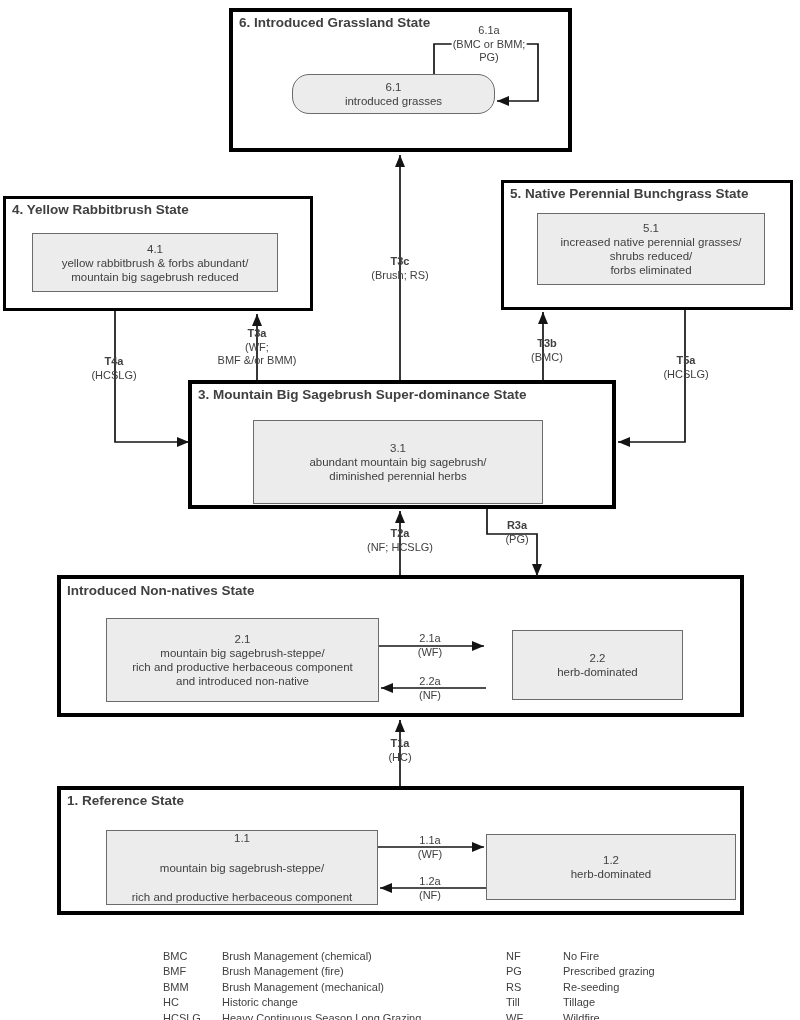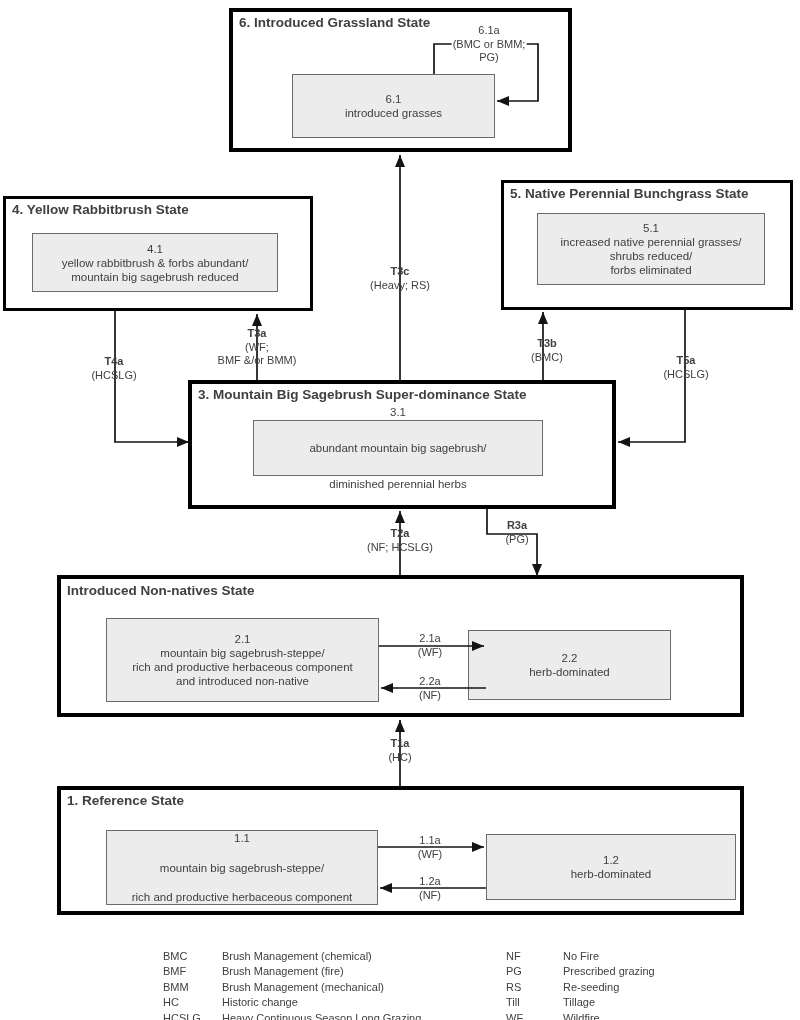--- a/index.html
+++ b/index.html
@@ -47,52 +47,52 @@
   <div class="state" style="left:57px;top:575px;width:687px;height:142px;">
     <div class="state-title wrap">
       <div>Introduced Non-natives State</div>
     </div>
   </div>
 
   <div class="state" style="left:57px;top:786px;width:687px;height:129px;">
     <div class="state-title">1. Reference State</div>
   </div>
 
-  <div class="community" style="left:292px;top:74px;width:203px;height:64px;">
+  <div class="community" style="left:292px;top:74px;width:203px;height:40px;border-radius:17px;">
     <div>6.1</div>
     <div>introduced grasses</div>
   </div>
 
   <div class="community" style="left:32px;top:233px;width:246px;height:59px;">
     <div>4.1</div>
     <div>yellow rabbitbrush &amp; forbs abundant/</div>
     <div>mountain big sagebrush reduced</div>
   </div>
 
   <div class="community" style="left:537px;top:213px;width:228px;height:72px;">
     <div>5.1</div>
     <div>increased native perennial grasses/</div>
     <div>shrubs reduced/</div>
     <div>forbs eliminated</div>
   </div>
 
-  <div class="community" style="left:253px;top:420px;width:290px;height:56px;gap:22px;">
+  <div class="community" style="left:253px;top:420px;width:290px;height:84px;">
     <div>3.1</div>
     <div>abundant mountain big sagebrush/</div>
     <div>diminished perennial herbs</div>
   </div>
 
   <div class="community" style="left:106px;top:618px;width:273px;height:84px;">
     <div>2.1</div>
     <div>mountain big sagebrush-steppe/</div>
     <div>rich and productive herbaceous component</div>
     <div>and introduced non-native</div>
   </div>
 
-  <div class="community" style="left:468px;top:630px;width:203px;height:70px;">
+  <div class="community" style="left:512px;top:630px;width:171px;height:70px;">
     <div>2.2</div>
     <div>herb-dominated</div>
   </div>
 
   <div class="community" style="left:106px;top:830px;width:272px;height:75px;justify-content:space-between;">
     <div>1.1</div>
     <div>mountain big sagebrush-steppe/</div>
     <div>rich and productive herbaceous component</div>
   </div>
 
@@ -123,23 +123,23 @@
       <path d="M486,888 L380,888" marker-end="url(#ah)"></path>
     </g>
   </svg>
 
   <div class="tlabel whitebg" style="left:489px;top:24px;">
     <div>6.1a</div>
     <div>(BMC or BMM;</div>
     <div>PG)</div>
   </div>
 
-  <div class="tlabel" style="left:400px;top:265px;">
+  <div class="tlabel" style="left:400px;top:255px;">
     <div class="tname">T3c</div>
-    <div>(Heavy; RS)</div>
+    <div>(Brush; RS)</div>
   </div>
 
   <div class="tlabel" style="left:257px;top:327px;">
     <div class="tname">T3a</div>
     <div>(WF;</div>
     <div>BMF &amp;/or BMM)</div>
   </div>
 
   <div class="tlabel" style="left:114px;top:355px;">
     <div class="tname">T4a</div>

